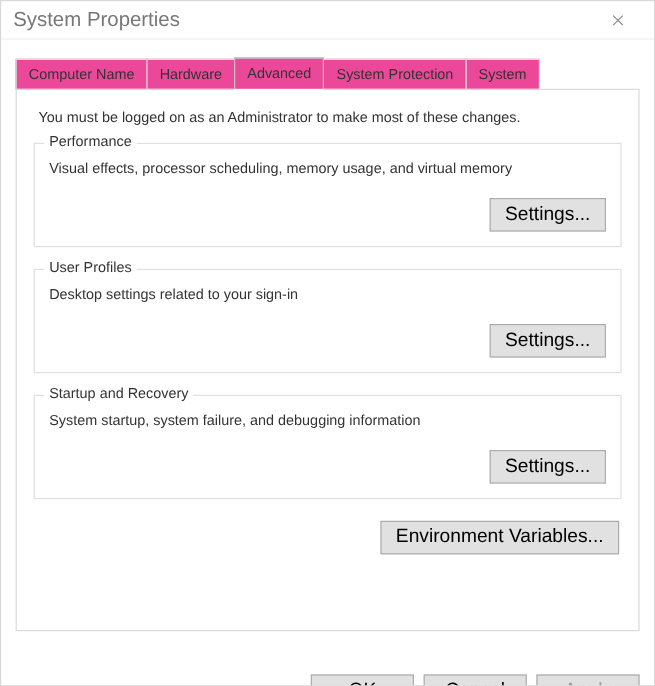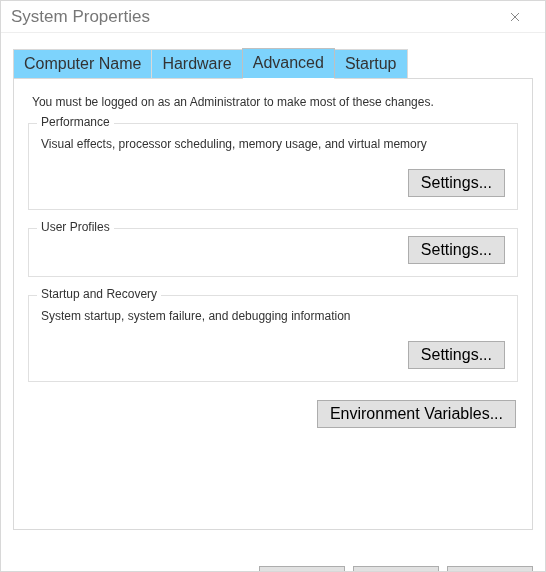--- a/index.html
+++ b/index.html
@@ -33,23 +33,23 @@
   .tabstrip {
     display: flex;
     align-items: flex-end;
     margin: 14px 12px 0 12px;
     position: relative;
   }
   .tab {
     padding: 5px 10px 6px 10px;
     border: 1px solid #d9d9d9;
     border-bottom: none;
-    background: #7dd3fc;
+    background: #ec4899;
     color: #333;
-    font-size: 16px;
+    font-size: 12px;
     position: relative;
     top: 1px;
   }
   .tab + .tab { margin-left: -1px; }
   .tab.active {
     border: 1px solid #c0c0c0;
     border-bottom: 1px solid #fff;
     z-index: 2;
     top: 1px;
   }
@@ -124,37 +124,39 @@
     <svg viewBox="0 0 10 10">
         <path d="M1 1 L9 9 M9 1 L1 9" fill="none"></path>
       </svg>
   </span>
 </div>
 
 <div class="tabstrip">
   <div class="tab">Computer Name</div>
   <div class="tab">Hardware</div>
   <div class="tab active">Advanced</div>
-  <div class="tab">Startup</div>
+  <div class="tab">System Protection</div>
+  <div class="tab">System</div>
 </div>
 
 <div class="pane">
 
   <div class="admin-note">You must be logged on as an Administrator to make most of these changes.</div>
 
   <div class="groupbox">
     <span class="legend">Performance</span>
     <div class="group-desc">Visual effects, processor scheduling, memory usage, and virtual memory</div>
     <div class="btn-row">
       <button class="btn">Settings...</button>
     </div>
   </div>
 
   <div class="groupbox">
     <span class="legend">User Profiles</span>
+    <div class="group-desc">Desktop settings related to your sign-in</div>
     <div class="btn-row">
       <button class="btn">Settings...</button>
     </div>
   </div>
 
   <div class="groupbox">
     <span class="legend">Startup and Recovery</span>
     <div class="group-desc">System startup, system failure, and debugging information</div>
     <div class="btn-row">
       <button class="btn">Settings...</button>

